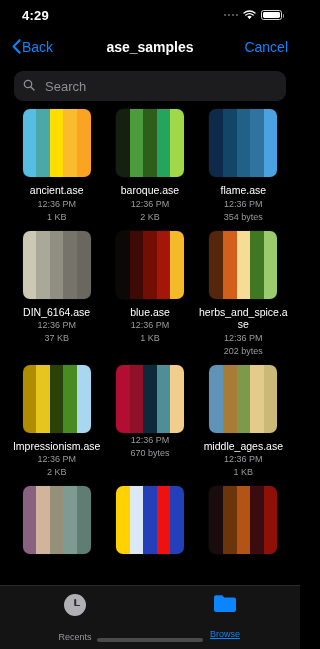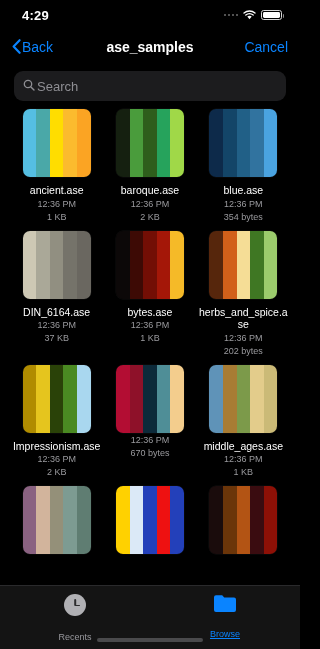--- a/index.html
+++ b/index.html
@@ -48,21 +48,21 @@
     color:#fff; font-size:14px; font-weight:bold; pointer-events:none;
   }
   .nav-cancel {
     margin-left:auto; color:#0a84ff; font-size:14px; cursor:pointer;
   }
 
   
   .searchwrap { padding:7px 14px 10px 14px; }
   .searchbar {
     height:30px; background:#1c1c1e; border-radius:9px;
-    display:flex; align-items:center; gap:2px; padding:0 9px;
+    display:flex; align-items:center; gap:10px; padding:0 9px;
   }
   .searchbar .mag { flex:0 0 auto; }
   .searchbar input {
     flex:1; background:transparent; border:none; outline:none;
     color:#e5e5e5; font-size:13px; font-family:"Liberation Sans", sans-serif;
   }
   .searchbar input::placeholder { color:#8e8e93; }
 
   
   .content {
@@ -189,21 +189,21 @@
           <div class="fmeta">2 KB</div>
         </div>
         <div class="cell">
           <div class="swatch">
             <span style="background: rgb(13, 42, 74);"></span>
             <span style="background: rgb(19, 69, 104);"></span>
             <span style="background: rgb(33, 96, 135);"></span>
             <span style="background: rgb(49, 115, 159);"></span>
             <span style="background: rgb(74, 163, 224);"></span>
           </div>
-          <div class="fname">blue.ase</div>
+          <div class="fname">flame.ase</div>
           <div class="fmeta">12:36 PM</div>
           <div class="fmeta">354 bytes</div>
         </div>
         <div class="cell">
           <div class="swatch">
             <span style="background: rgb(205, 200, 180);"></span>
             <span style="background: rgb(170, 168, 152);"></span>
             <span style="background: rgb(145, 143, 129);"></span>
             <span style="background: rgb(117, 115, 106);"></span>
             <span style="background: rgb(106, 103, 96);"></span>
@@ -213,21 +213,21 @@
           <div class="fmeta">37 KB</div>
         </div>
         <div class="cell">
           <div class="swatch">
             <span style="background: rgb(12, 8, 8);"></span>
             <span style="background: rgb(61, 10, 5);"></span>
             <span style="background: rgb(115, 14, 5);"></span>
             <span style="background: rgb(164, 23, 8);"></span>
             <span style="background: rgb(245, 186, 40);"></span>
           </div>
-          <div class="fname">bytes.ase</div>
+          <div class="fname">blue.ase</div>
           <div class="fmeta">12:36 PM</div>
           <div class="fmeta">1 KB</div>
         </div>
         <div class="cell">
           <div class="swatch">
             <span style="background: rgb(86, 38, 12);"></span>
             <span style="background: rgb(210, 96, 26);"></span>
             <span style="background: rgb(245, 221, 150);"></span>
             <span style="background: rgb(63, 119, 35);"></span>
             <span style="background: rgb(155, 203, 108);"></span>

